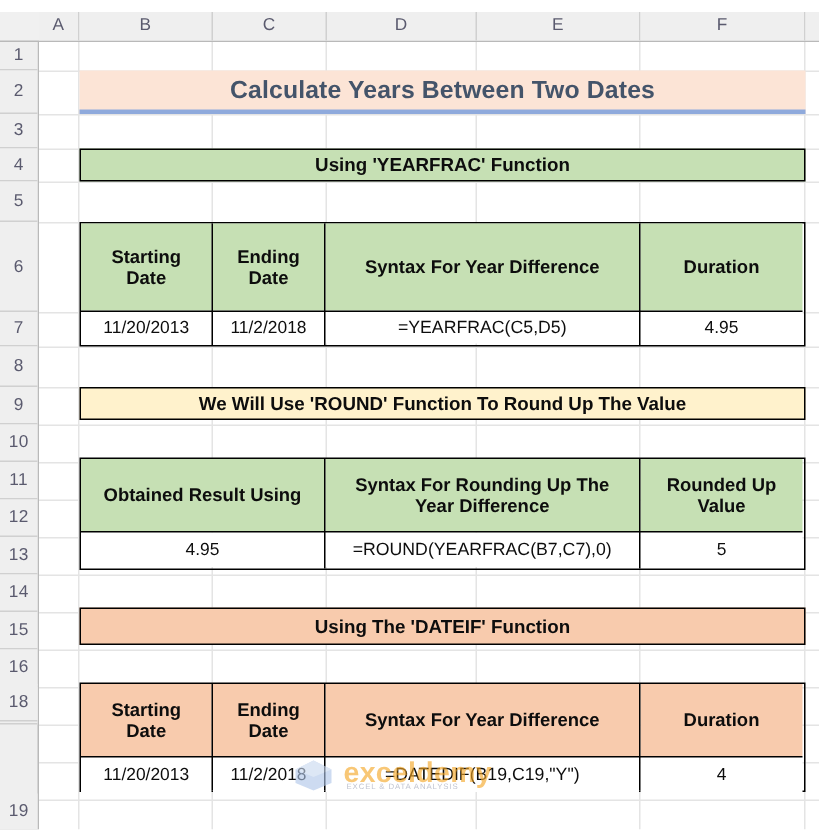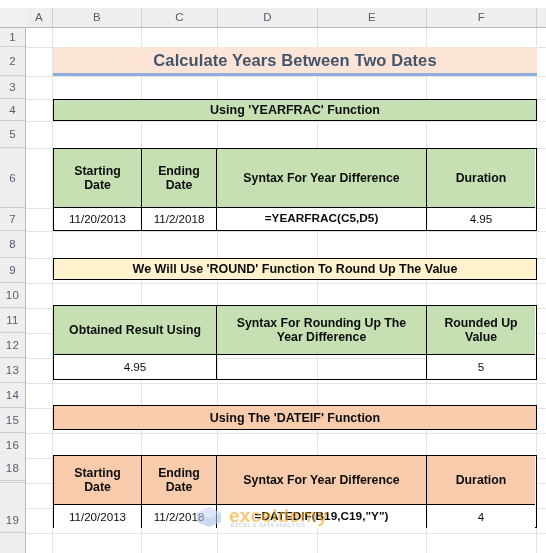--- a/index.html
+++ b/index.html
@@ -130,21 +130,21 @@
     align-items: center;
     justify-content: center;
     text-align: center;
     padding: 0 3px;
     line-height: 1.18;
     overflow: hidden;
   }
   .hdr-green { background: #c6e0b4; color: #0d0d0d; font-weight: bold; font-size: 12.3px; }
   .hdr-orange { background: #f8cbad; color: #0d0d0d; font-weight: bold; font-size: 12.3px; }
   .body-cell { background: #ffffff; color: #0d0d0d; font-size: 11.6px; }
-  .body-cell.formula { font-weight: bold; font-size: 11.8px; }
+  .body-cell.formula { font-weight: normal; font-size: 11.8px; }
   .vsep { position: absolute; top: 0; width: 1.4px; background: #000; }
   .hsep { position: absolute; left: 0; height: 1.4px; background: #000; }
 
   
   #watermark {
     position: absolute;
     left: 193px; top: 503px;
     width: 145px; height: 30px;
     pointer-events: none;
     opacity: .62;
@@ -231,21 +231,21 @@
       </div>
     <div class="rowh" style="top:405px;height:25px;">
         <span>16</span>
       </div>
     <div class="rowh" style="top:430px;height:25px;">
         <span>17</span>
       </div>
     <div class="rowh" style="top:428px;height:25px;">
         <span>18</span>
       </div>
-    <div class="rowh" style="top:480px;height:25px;padding-left:16px;">
+    <div class="rowh" style="top:501px;height:25px;padding-left:16px;">
         <span>19</span>
       </div>
   </div>
 
   <div id="grid">
     <div class="vline" style="left:26px;"></div>
     <div class="vline" style="left:115px;"></div>
     <div class="vline" style="left:191px;"></div>
     <div class="vline" style="left:291px;"></div>
     <div class="vline" style="left:400px;"></div>
@@ -309,20 +309,21 @@
     <div class="cell hdr-green" style="left:163px; top:0; width:209px; height:48px; flex-direction:column;">
       <span>Syntax For Rounding Up The</span>
       <span>Year Difference</span>
     </div>
     <div class="cell hdr-green" style="left:373px; top:0; width:108px; height:48px; flex-direction:column;">
       <span>Rounded Up</span>
       <span>Value</span>
     </div>
 
     <div class="cell body-cell" style="left:0; top:49px; width:162px; height:23px;">4.95</div>
+    <div class="cell body-cell formula" style="left:163px; top:49px; width:209px; height:23px;">=ROUND(YEARFRAC(B7,C7),0)</div>
     <div class="cell body-cell" style="left:373px; top:49px; width:108px; height:23px;">5</div>
 
     <div class="vsep" style="left:162px; height:73px;"></div>
     <div class="vsep" style="left:372px; height:73px;"></div>
     <div class="hsep" style="top:48px; width:481px;"></div>
   </div>
 
   <div class="block banner banner-orange" style="left:53px; top:405px; width:484px; height:25px;">Using The 'DATEIF' Function</div>
 
   <div class="tbl" style="left:53px; top:455px; width:484px; height:73px;">

